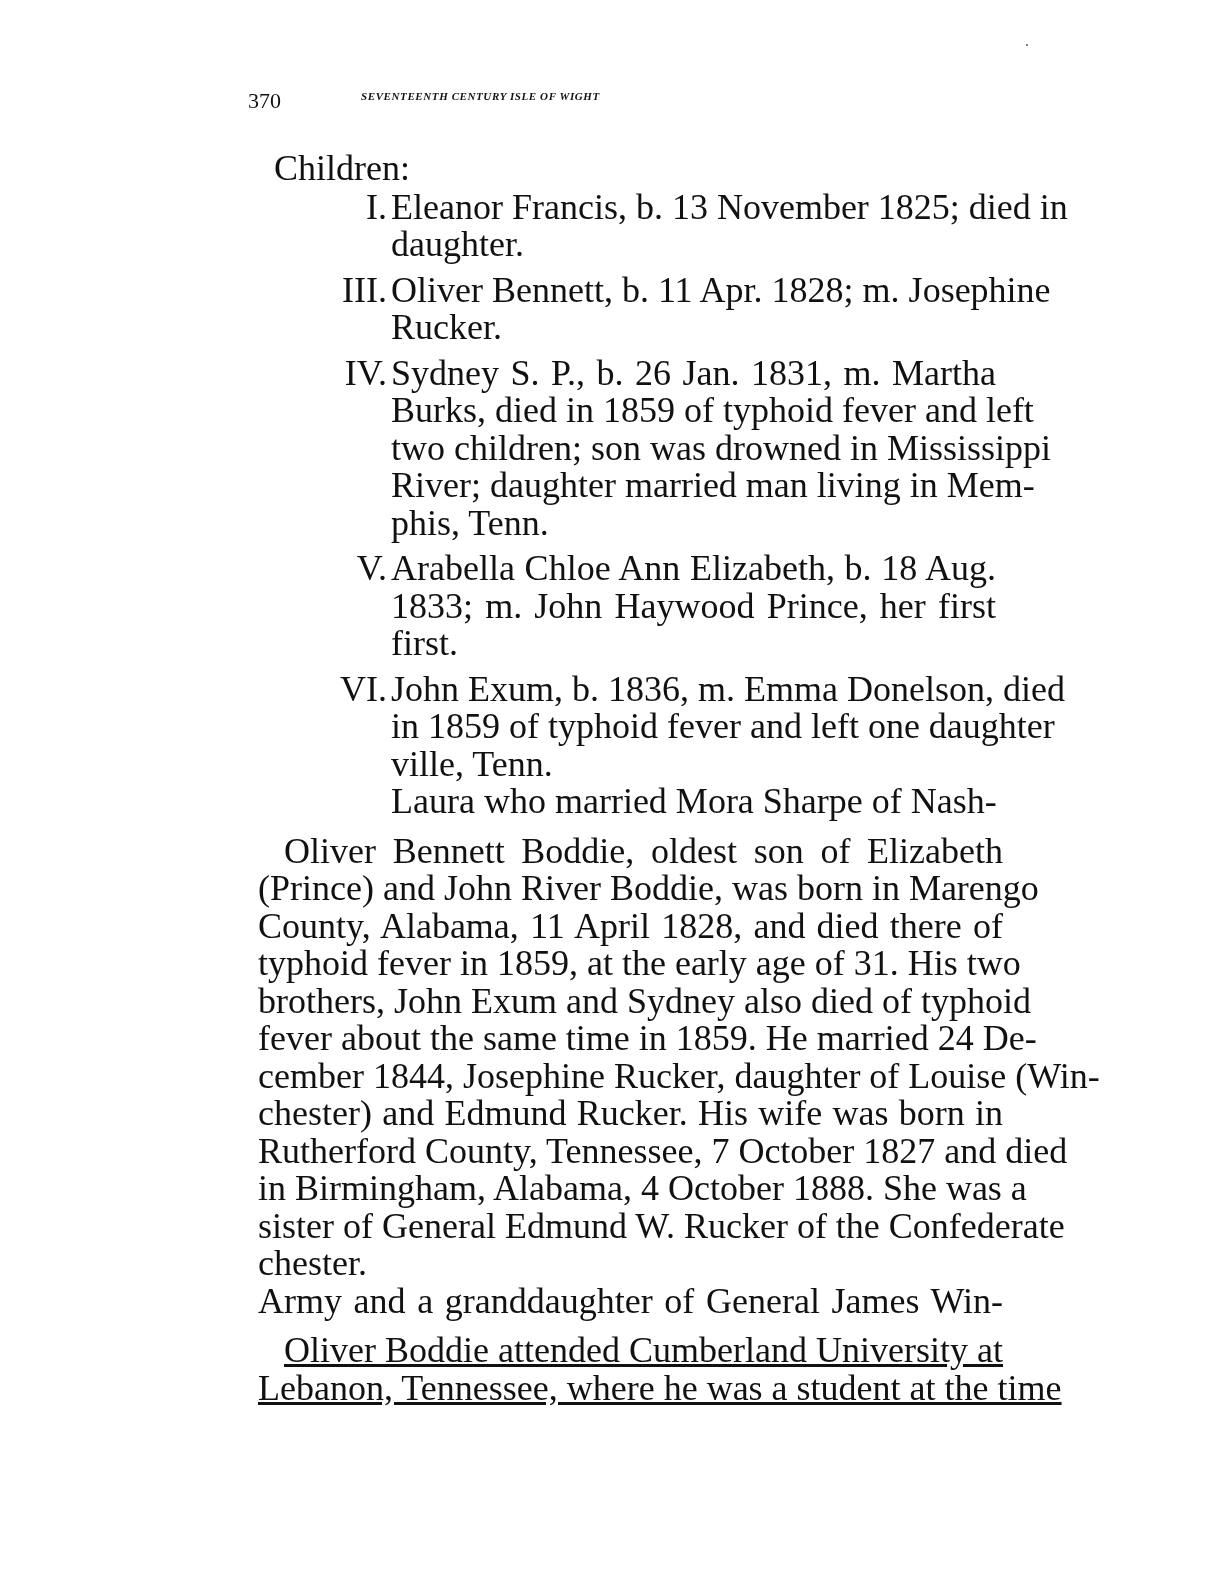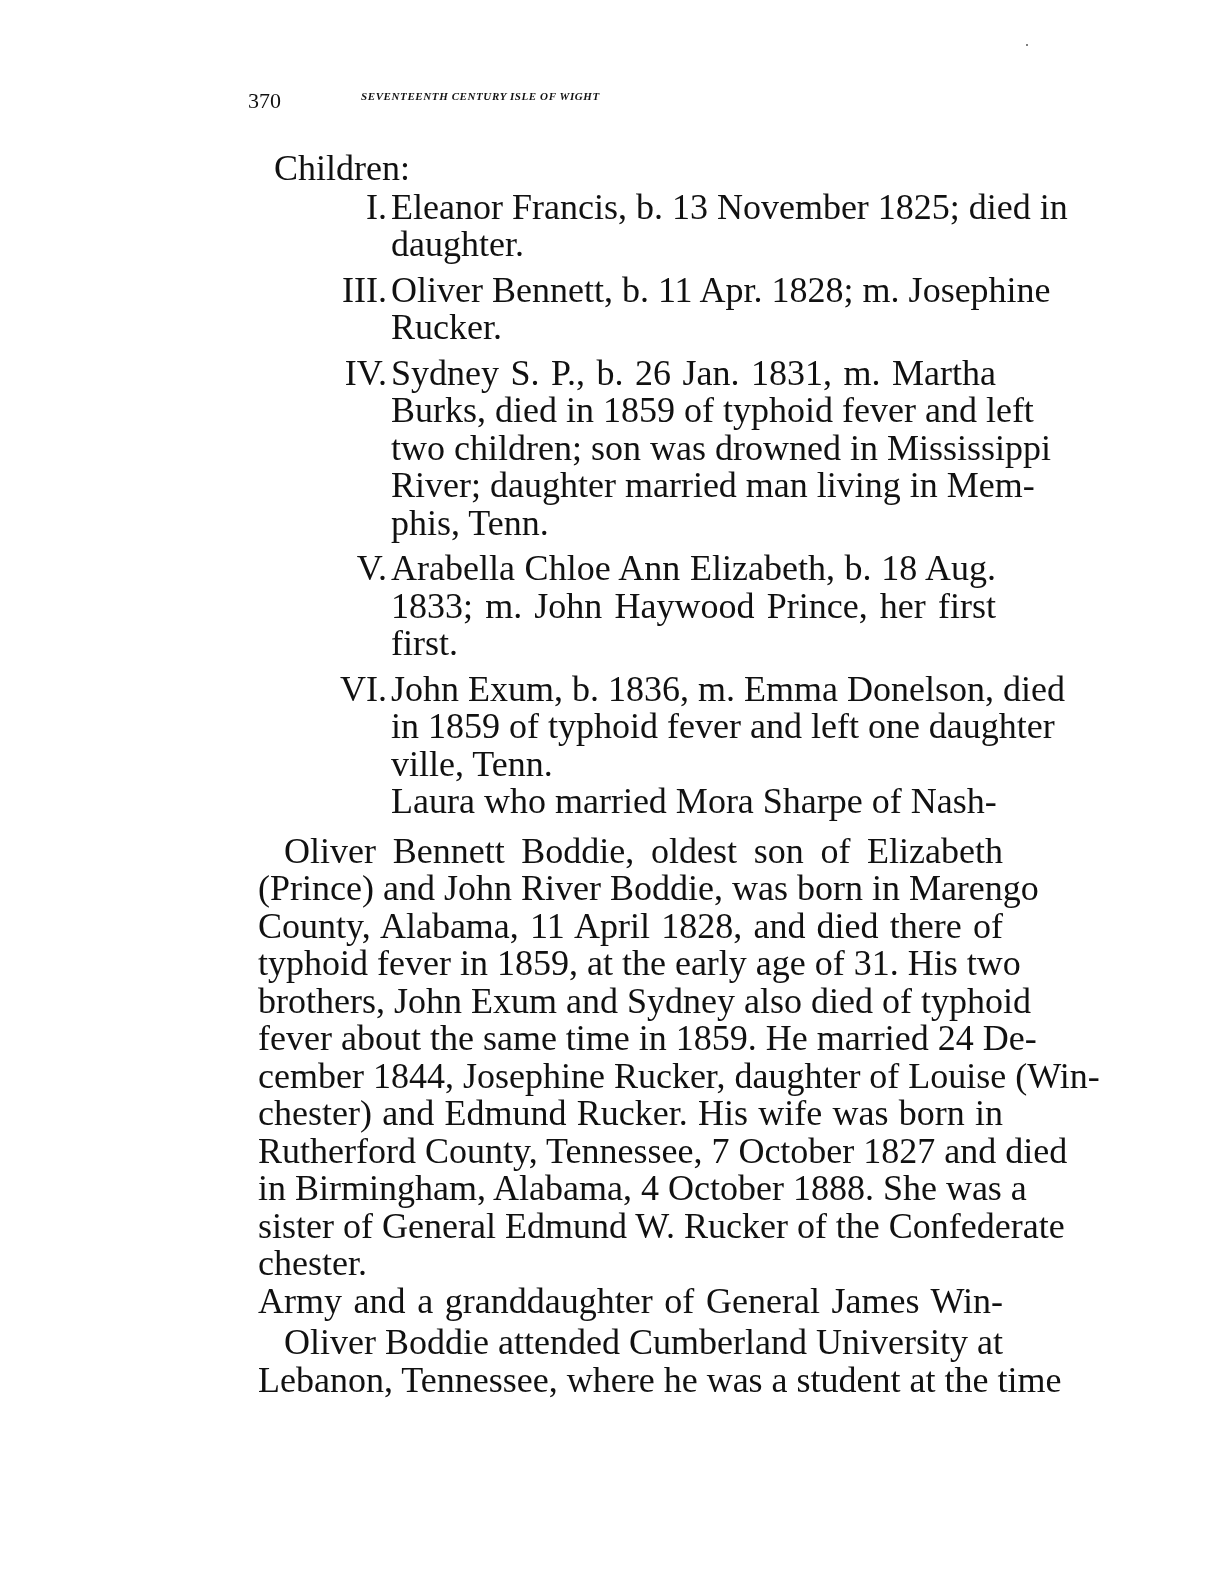--- a/index.html
+++ b/index.html
@@ -13,21 +13,21 @@
   .justify { text-align: justify; text-align-last: justify; }
   .children-label { padding-left: 16px; margin-bottom: 1px; }
   .entry { position: relative; margin-bottom: 8px; }
   .numeral { position: absolute; left: 0; width: 129px; text-align: right; top: 0; height: 37.5px; line-height: 37.5px; }
   .entry-body { margin-left: 133px; width: 605px; }
   .entry-body .line { text-align: justify; text-align-last: justify; }
   .entry-body .line.last { text-align-last: left; }
   .paragraph { margin-top: 12px; width: 745px; }
   .paragraph .line.first { padding-left: 26px; }
   .paragraph .line.last { text-align-last: left; }
-  .paragraph2 { margin-top: 4px; }
+  .paragraph2 { margin-top: 12px; text-decoration: underline; }
   .speck { position: absolute; left: 1026px; top: 44px; width: 2px; height: 2px; background: #555; border-radius: 1px; }
 </style>
 </head>
 <body>
 
 <div class="speck"></div>
 
 <div class="header">
   <span class="page-number">370</span>
   <span class="running-title">SEVENTEENTH CENTURY ISLE OF WIGHT</span>

